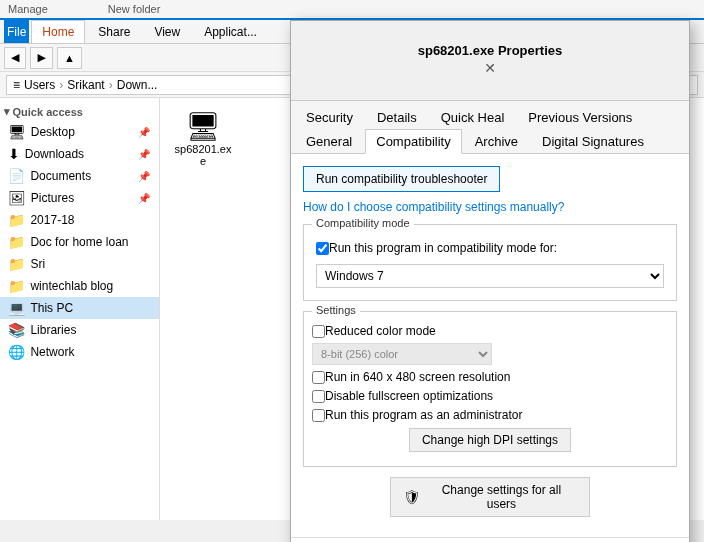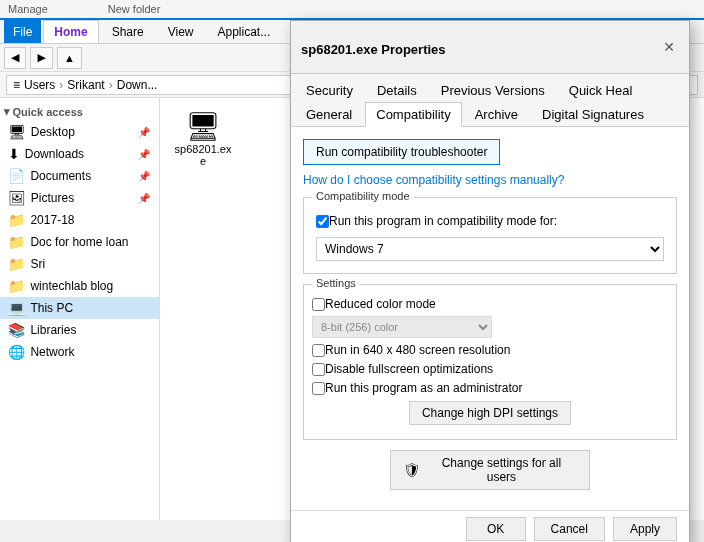--- a/index.html
+++ b/index.html
@@ -31,27 +31,27 @@
       padding: 4px 10px;
       font-size: 12px;
       cursor: pointer;
       border: 1px solid transparent;
       border-bottom: none;
       margin-right: 2px;
     }
     .ribbon-tab.active {
       background: #fff;
       border-color: #ccc;
-      color: #6d28d9;
-      font-weight: bold;
+      color: #c2410c;
+      font-weight: normal;
     }
     .ribbon-tab.file-tab {
       background: #0078d7;
       color: white;
-      padding: 4px 8px;
+      padding: 4px 2px;
     }
     .ribbon-manage {
       display: flex;
       align-items: center;
       background: #f5f5f5;
       border-bottom: 2px solid #0078d7;
       height: 20px;
       padding: 0 8px;
       font-size: 11px;
       color: #555;
@@ -164,24 +164,25 @@
       left: 290px;
       width: 400px;
       background: #fff;
       border: 1px solid #aaa;
       box-shadow: 4px 4px 14px rgba(0,0,0,0.3);
       pointer-events: all;
     }
     .dialog-titlebar {
       background: #f0f0f0;
       border-bottom: 1px solid #ccc;
-      padding: 16px 10px;
-      display: flex;
-      align-items: flex-end;
+      padding: 22px 10px;
+      display: flex;
+      align-items: center;
       justify-content: space-between;
+      flex-direction: column;
     }
     .dialog-title {
       font-size: 13px;
       font-weight: 600;
     }
     .dialog-close {
       cursor: pointer;
       font-size: 14px;
       color: #555;
       width: 20px; height: 20px;
@@ -459,22 +460,22 @@
     <div class="dialog">
 
       <div class="dialog-titlebar">
         <span class="dialog-title">sp68201.exe Properties</span>
         <span class="dialog-close">✕</span>
       </div>
 
       <div class="dialog-tabs">
         <div class="dialog-tab">Security</div>
         <div class="dialog-tab">Details</div>
+        <div class="dialog-tab">Quick Heal</div>
         <div class="dialog-tab">Previous Versions</div>
-        <div class="dialog-tab">Quick Heal</div>
         <div class="dialog-tab">General</div>
         <div class="dialog-tab active">Compatibility</div>
         <div class="dialog-tab">Archive</div>
         <div class="dialog-tab">Digital Signatures</div>
       </div>
 
       <div class="dialog-content">
 
 
         <button class="compat-btn">Run compatibility troubleshooter</button>

